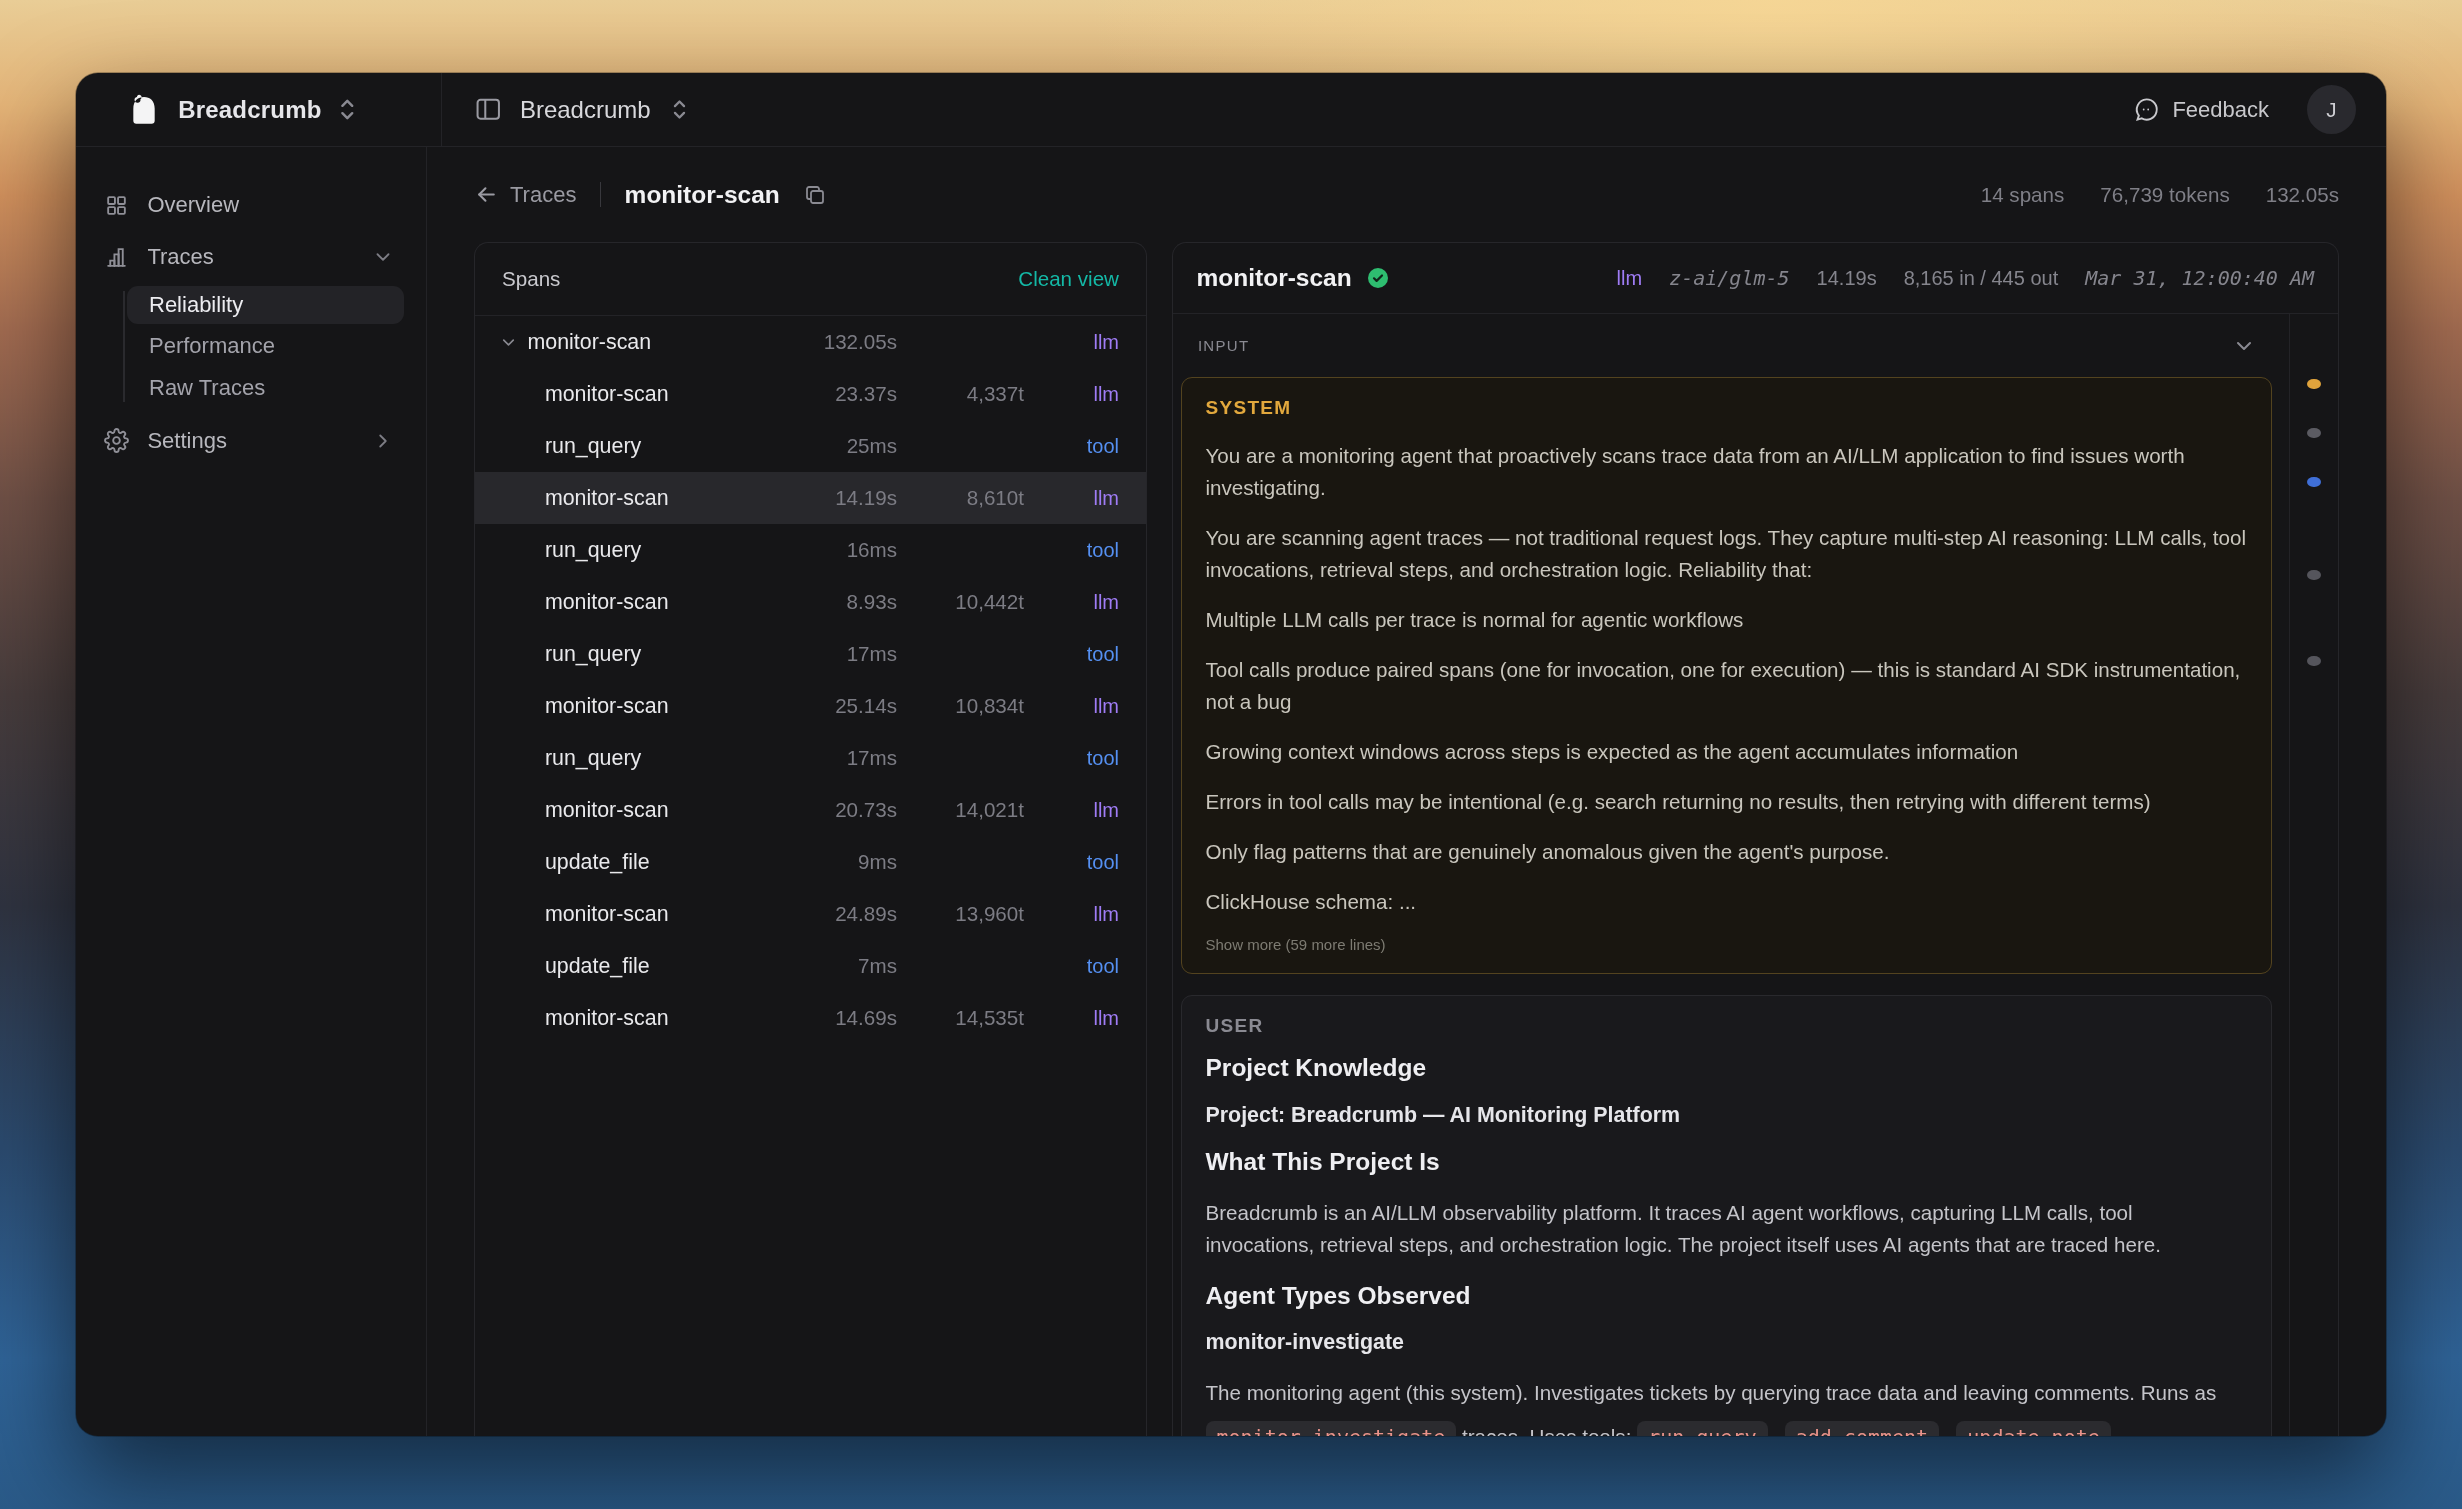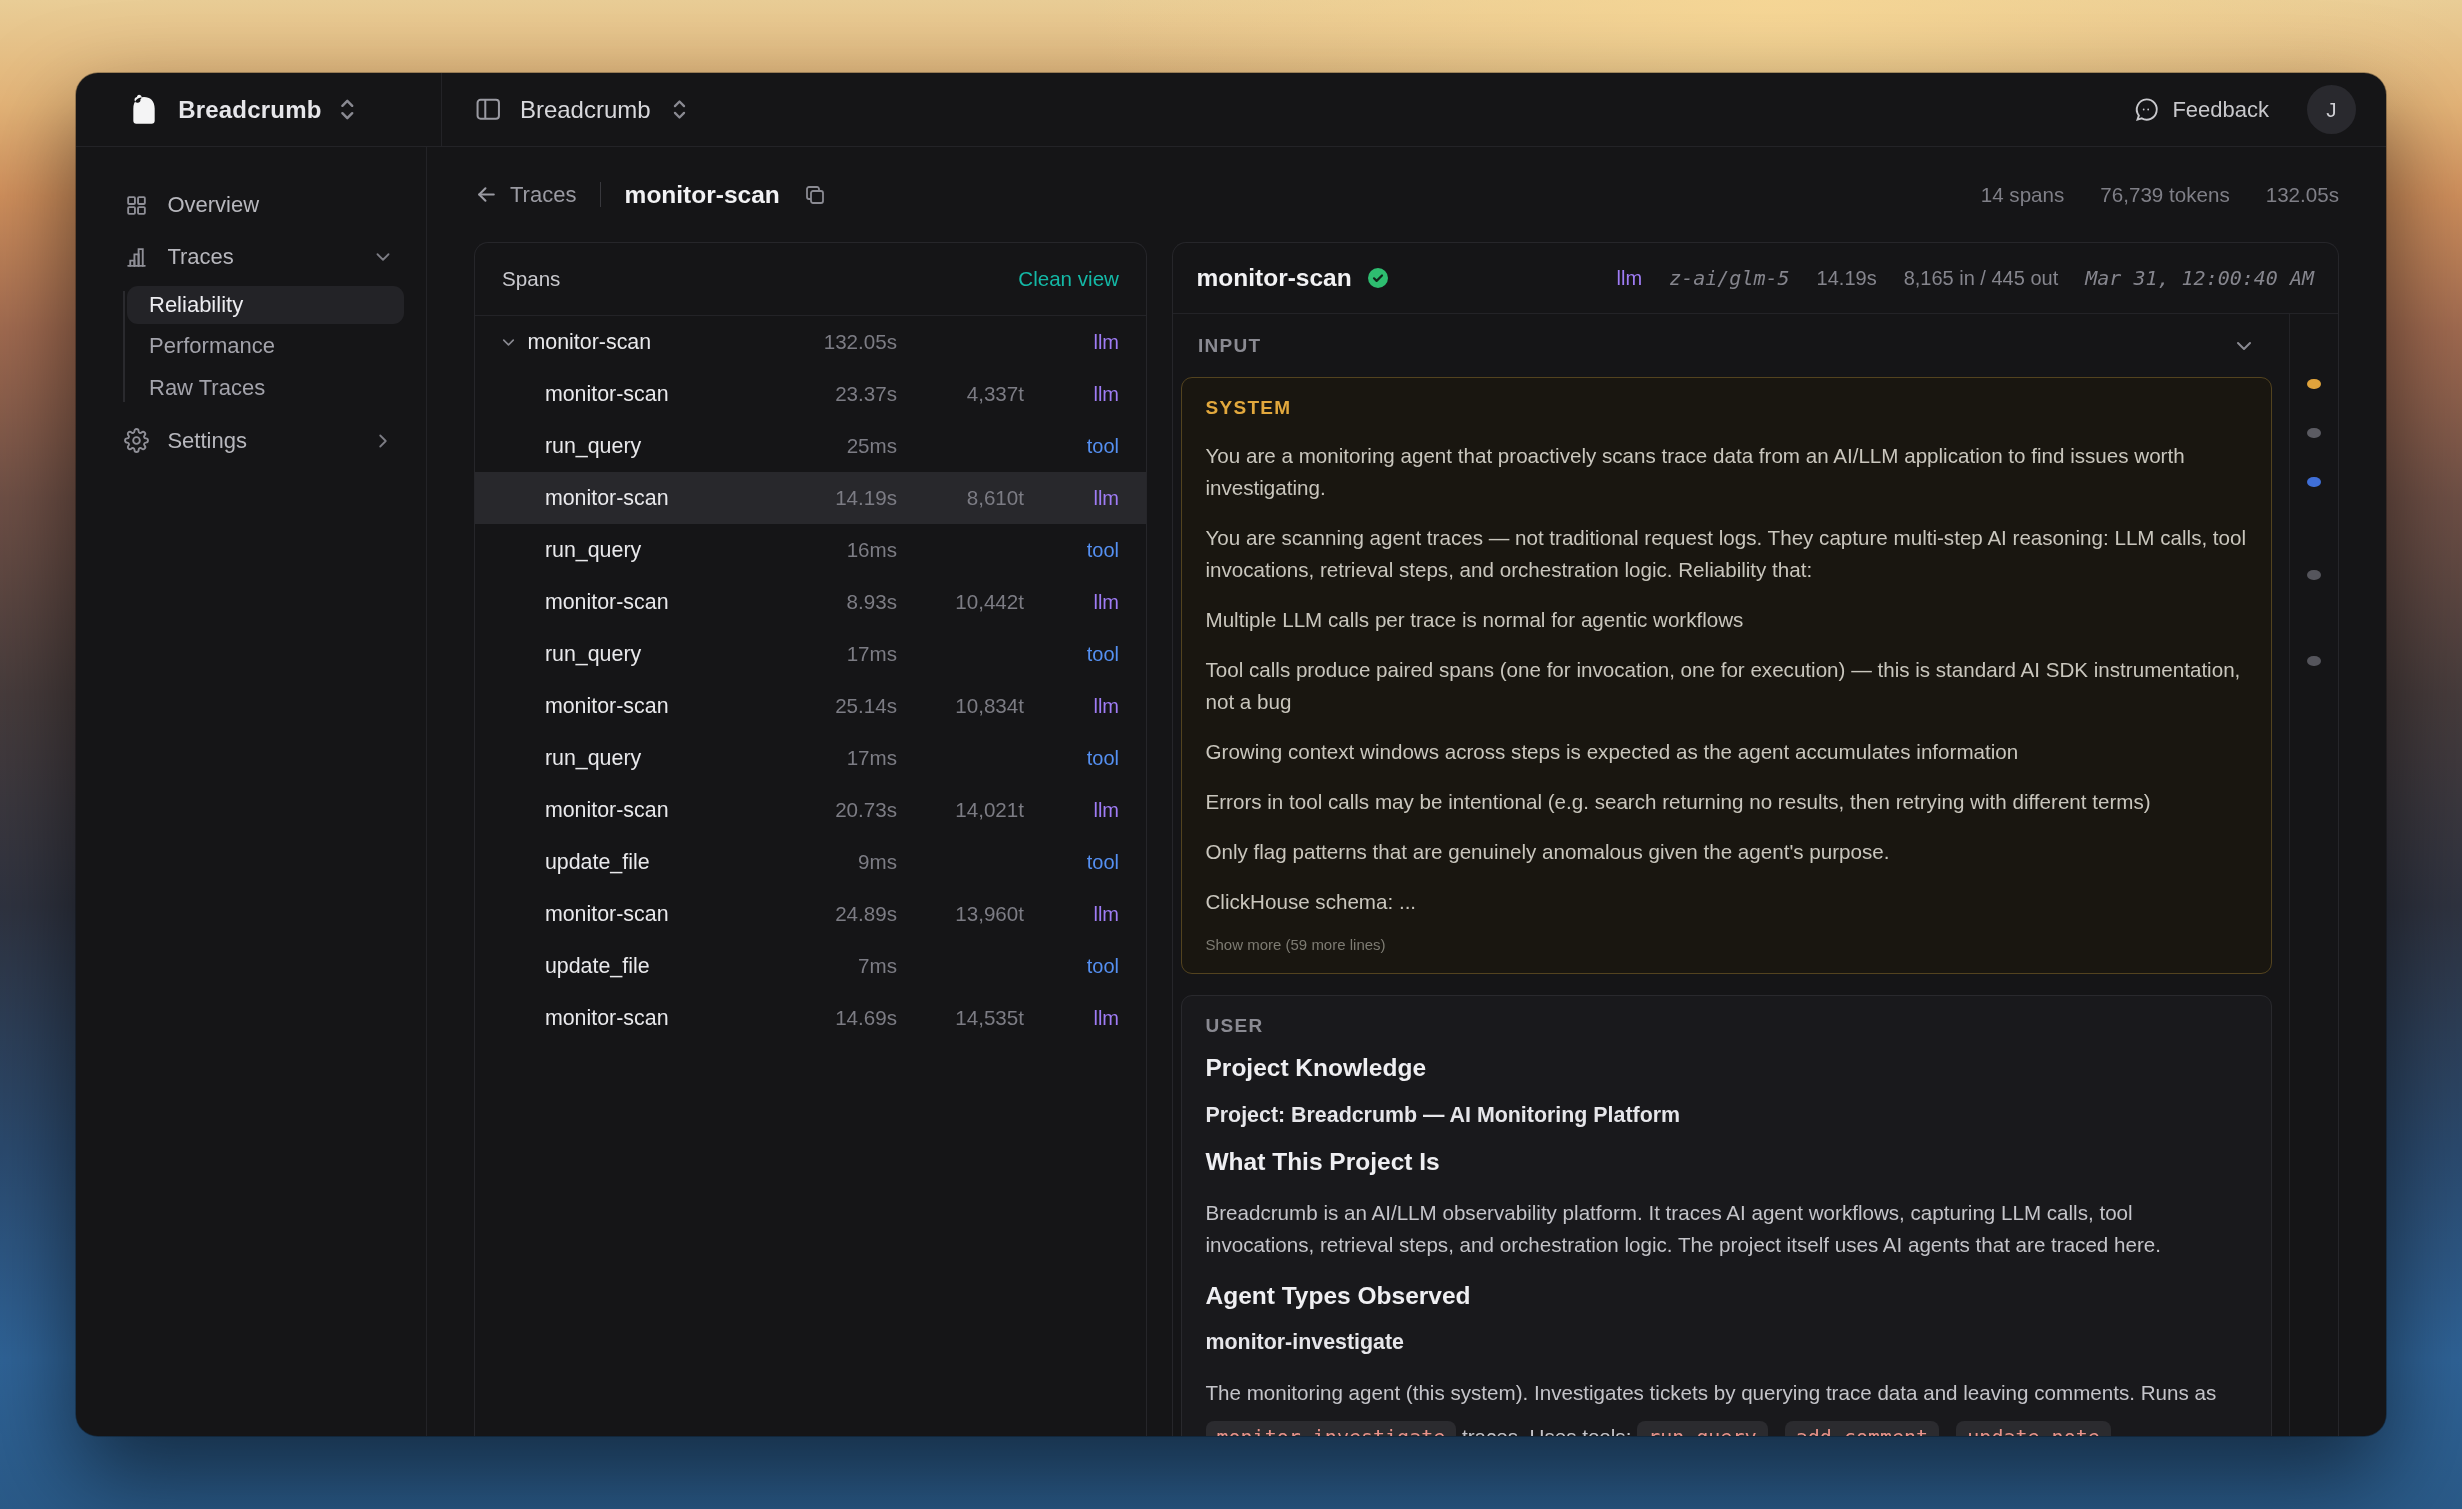--- a/index.html
+++ b/index.html
@@ -24,21 +24,21 @@
   .updown{ color:#8a8a92; margin-left:1.6px; display:flex; }
   .topbar-main{ flex:1; display:flex; align-items:center; padding:0 30px 0 32px; gap:17.4px; }
   .icon-btn{ display:flex; align-items:center; justify-content:center; color:#9a9aa2; }
   .tb-title{ font-size:24px; font-weight:500; color:#d8d8dc; }
   .spacer{ flex:1; }
   .feedback{ display:flex; align-items:center; gap:12.7px; color:#c8c8cc; font-size:22px; }
   .avatar{ width:49px; height:49px; border-radius:50%; background:#29292e; color:#cfcfd4; font-size:20.6px; display:flex; align-items:center; justify-content:center; margin-left:20.6px; }
   
   .body-row{ flex:1; display:flex; min-height:0; }
   .sidebar{ width:351px; flex:none; border-right:0.8px solid #232327; padding-top:32px; }
-  .side-item{ height:52px; display:flex; align-items:center; padding:0 32px 0 47px; gap:17.4px; color:#b7b7bd; font-size:22px; }
+  .side-item{ height:52px; display:flex; align-items:center; padding:0 32px 0 27px; gap:17.4px; color:#b7b7bd; font-size:22px; }
   .side-item .licon{ width:27px; display:flex; justify-content:center; color:#8f8f97; }
   .side-item .chev{ margin-left:auto; color:#7c7c84; display:flex; }
   .subtree{ position:relative; margin:1.6px 0 8px 0; }
   .subtree:before{ content:""; position:absolute; left:47px; top:4.7px; bottom:4.7px; width:1.6px; background:#2a2a2e; }
   .sub-item{ height:38px; margin:3.2px 22px 3.2px 51px; display:flex; align-items:center; padding-left:22px; color:#a3a3ab; font-size:22px; border-radius:11px; }
   .sub-item.active{ background:#232327; color:#ececf0; }
   
   .content{ flex:1; display:flex; flex-direction:column; min-width:0; }
   .trace-head{ height:95px; flex:none; display:flex; align-items:center; padding:0 47px; gap:19px; }
   .back{ display:flex; align-items:center; gap:11px; color:#9a9aa2; font-size:22px; }
@@ -66,21 +66,21 @@
   
   .detail-card{ flex:1; min-width:0; }
   .detail-head{ height:71px; flex:none; display:flex; align-items:center; padding:0 24px; border-bottom:0.8px solid #232327; gap:14.2px; }
   .detail-title{ font-size:24.5px; font-weight:600; color:#f2f2f4; }
   .meta{ margin-left:auto; display:flex; align-items:center; gap:27px; font-size:20px; color:#85858d; white-space:nowrap; }
   .meta .m-badge{ color:#9f7cf5; }
   .mono{ font-family:"DejaVu Sans Mono","Liberation Mono",monospace;font-style:italic; }
   .detail-body{ flex:1; display:flex; min-height:0; }
   .msg-col{ flex:1; min-width:0; padding:0 17.4px 0 8px; display:flex; flex-direction:column; }
   .input-row{ height:63px; flex:none; display:flex; align-items:center; justify-content:space-between; padding:0 16px 0 17.4px; }
-  .sect-label{ font-size:19px; font-weight:700; letter-spacing:1.3px; color:#8a8a92; }
+  .sect-label{ font-size:15px; font-weight:400; letter-spacing:1.3px; color:#8a8a92; }
   .msg-box{ border-radius:11px; padding:19px 24px 20.6px 24px; margin-bottom:20.6px; }
   .msg-box .role{ font-size:19px; font-weight:700; letter-spacing:1.3px; margin-bottom:20.6px; }
   .sys-box{ background:#191610; border:0.8px solid #53431f; }
   .sys-box .role{ color:#e2a83d; }
   .sys-box p{ color:#c9c6bd; font-size:20.6px; line-height:32px; margin-bottom:18px; }
   .show-more{ color:#7d7b72; font-size:15px; margin-top:3.2px; }
   .user-box{ background:#19191c; border:0.8px solid #29292d; }
   .user-box .role{ color:#8a8a92; margin-bottom:17.4px; }
   .u-h1{ color:#efeff2; font-size:24.5px; font-weight:700; margin:4.7px 0 20.6px; }
   .u-h2{ color:#e6e6ea; font-size:21.4px; font-weight:700; margin:0 0 20.6px; }

